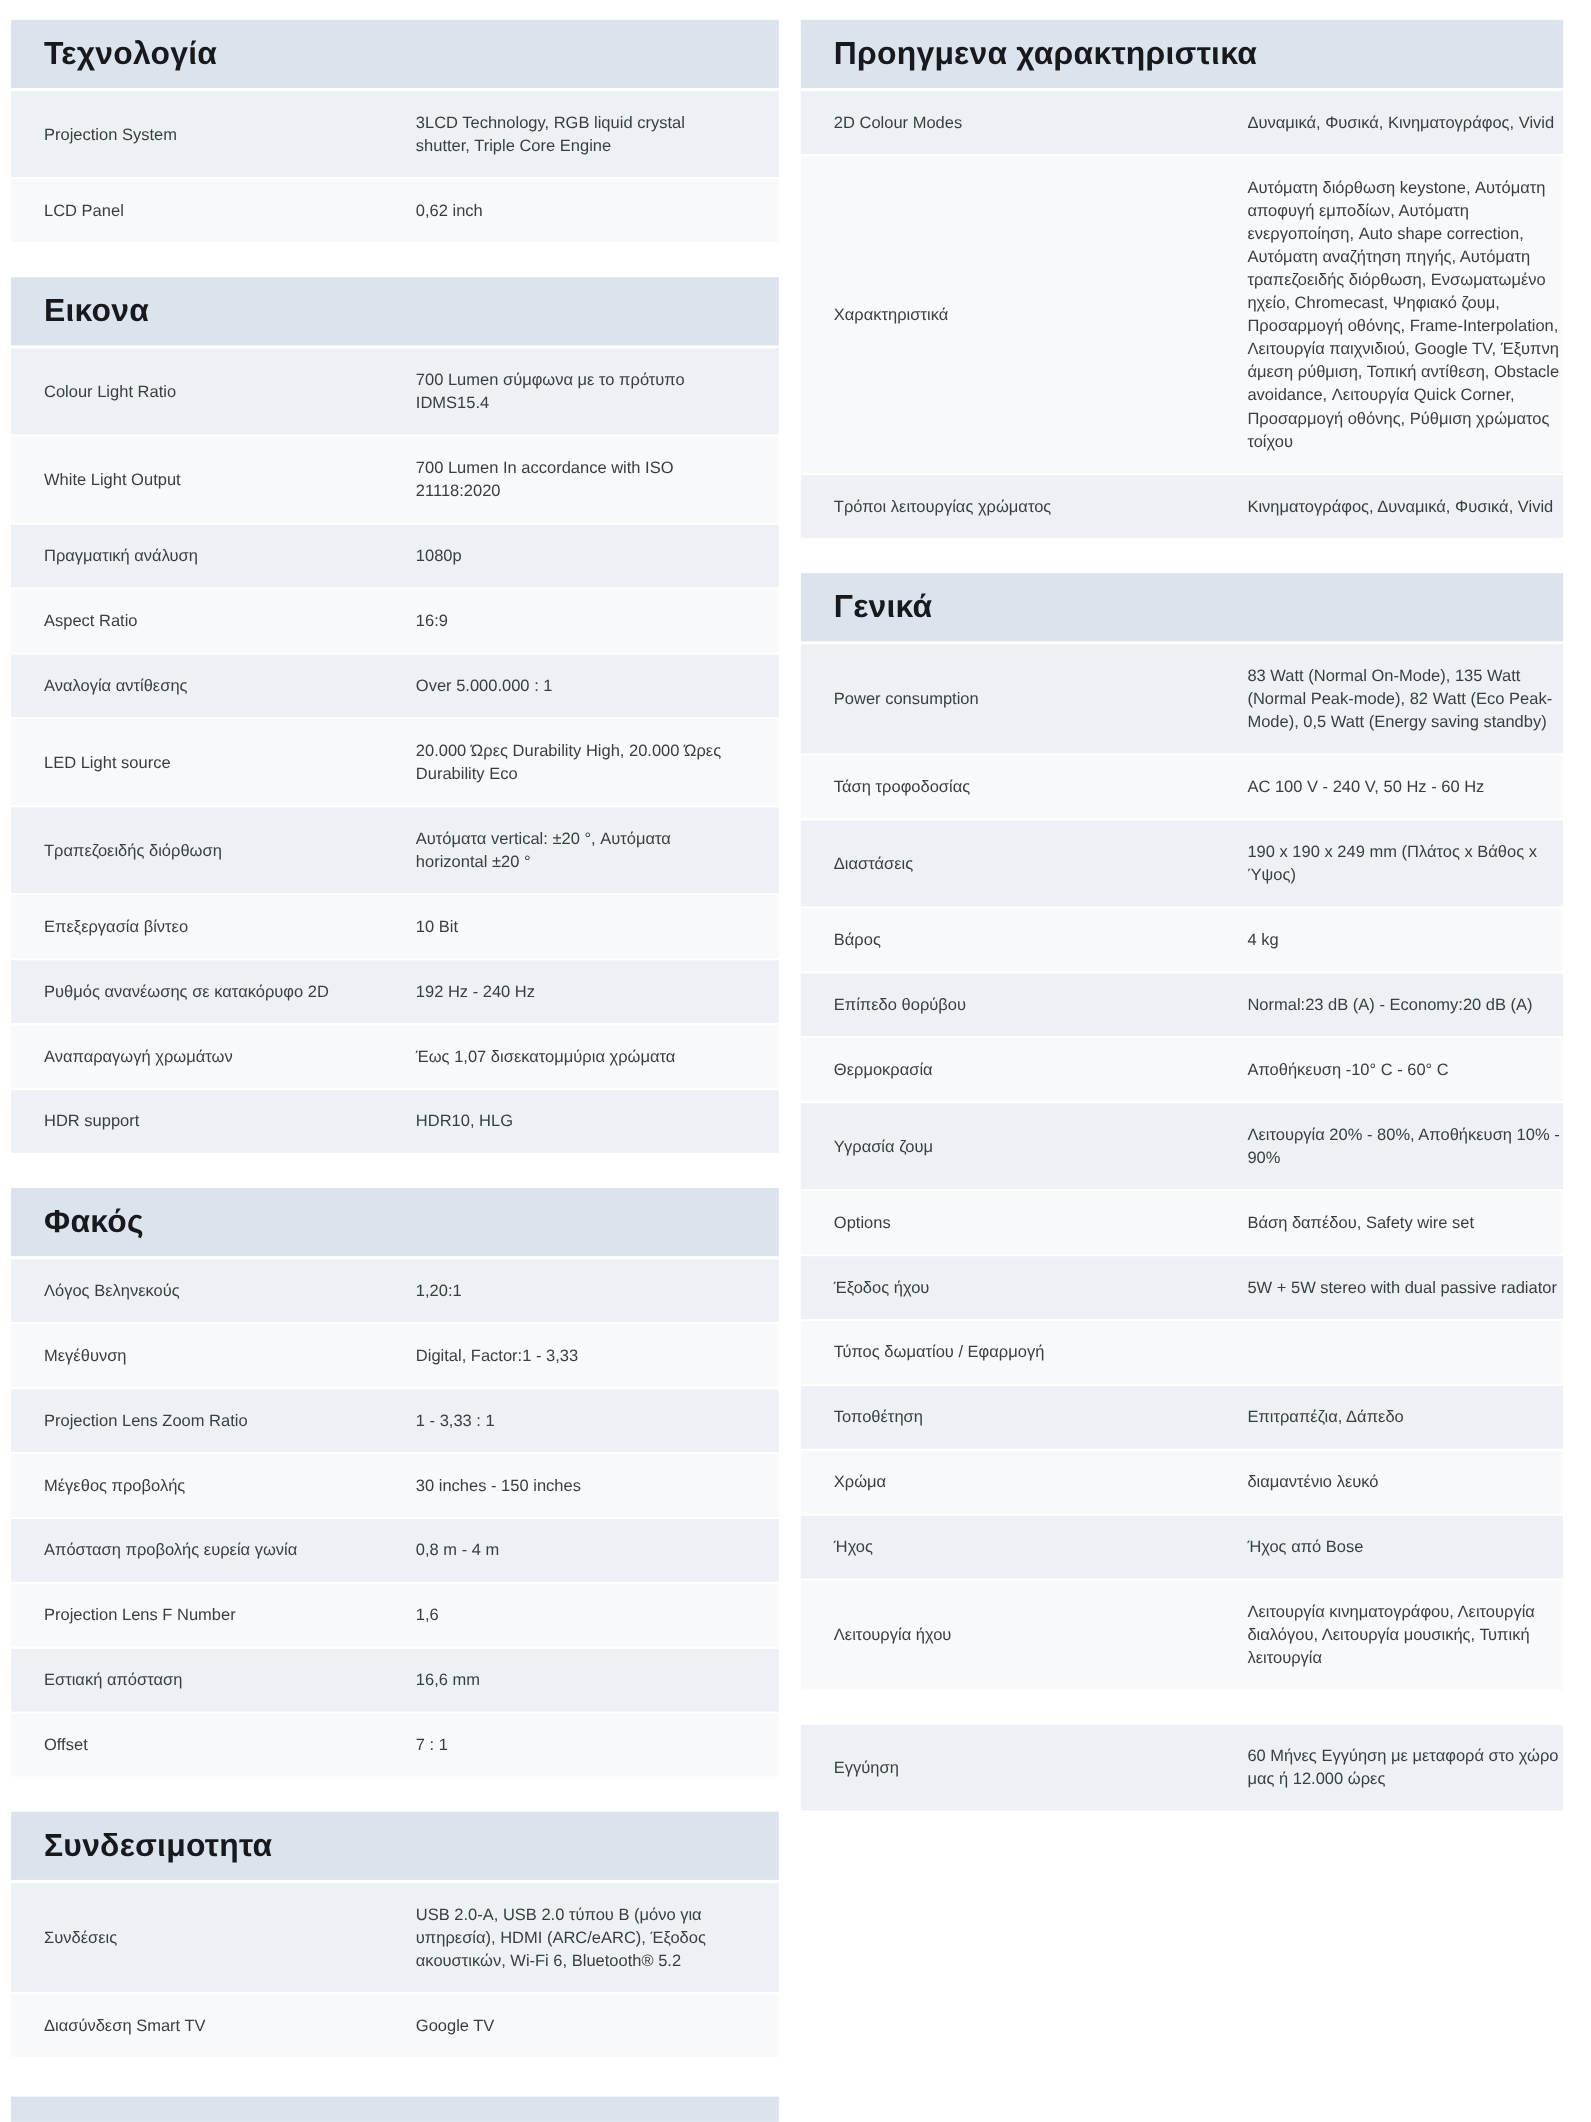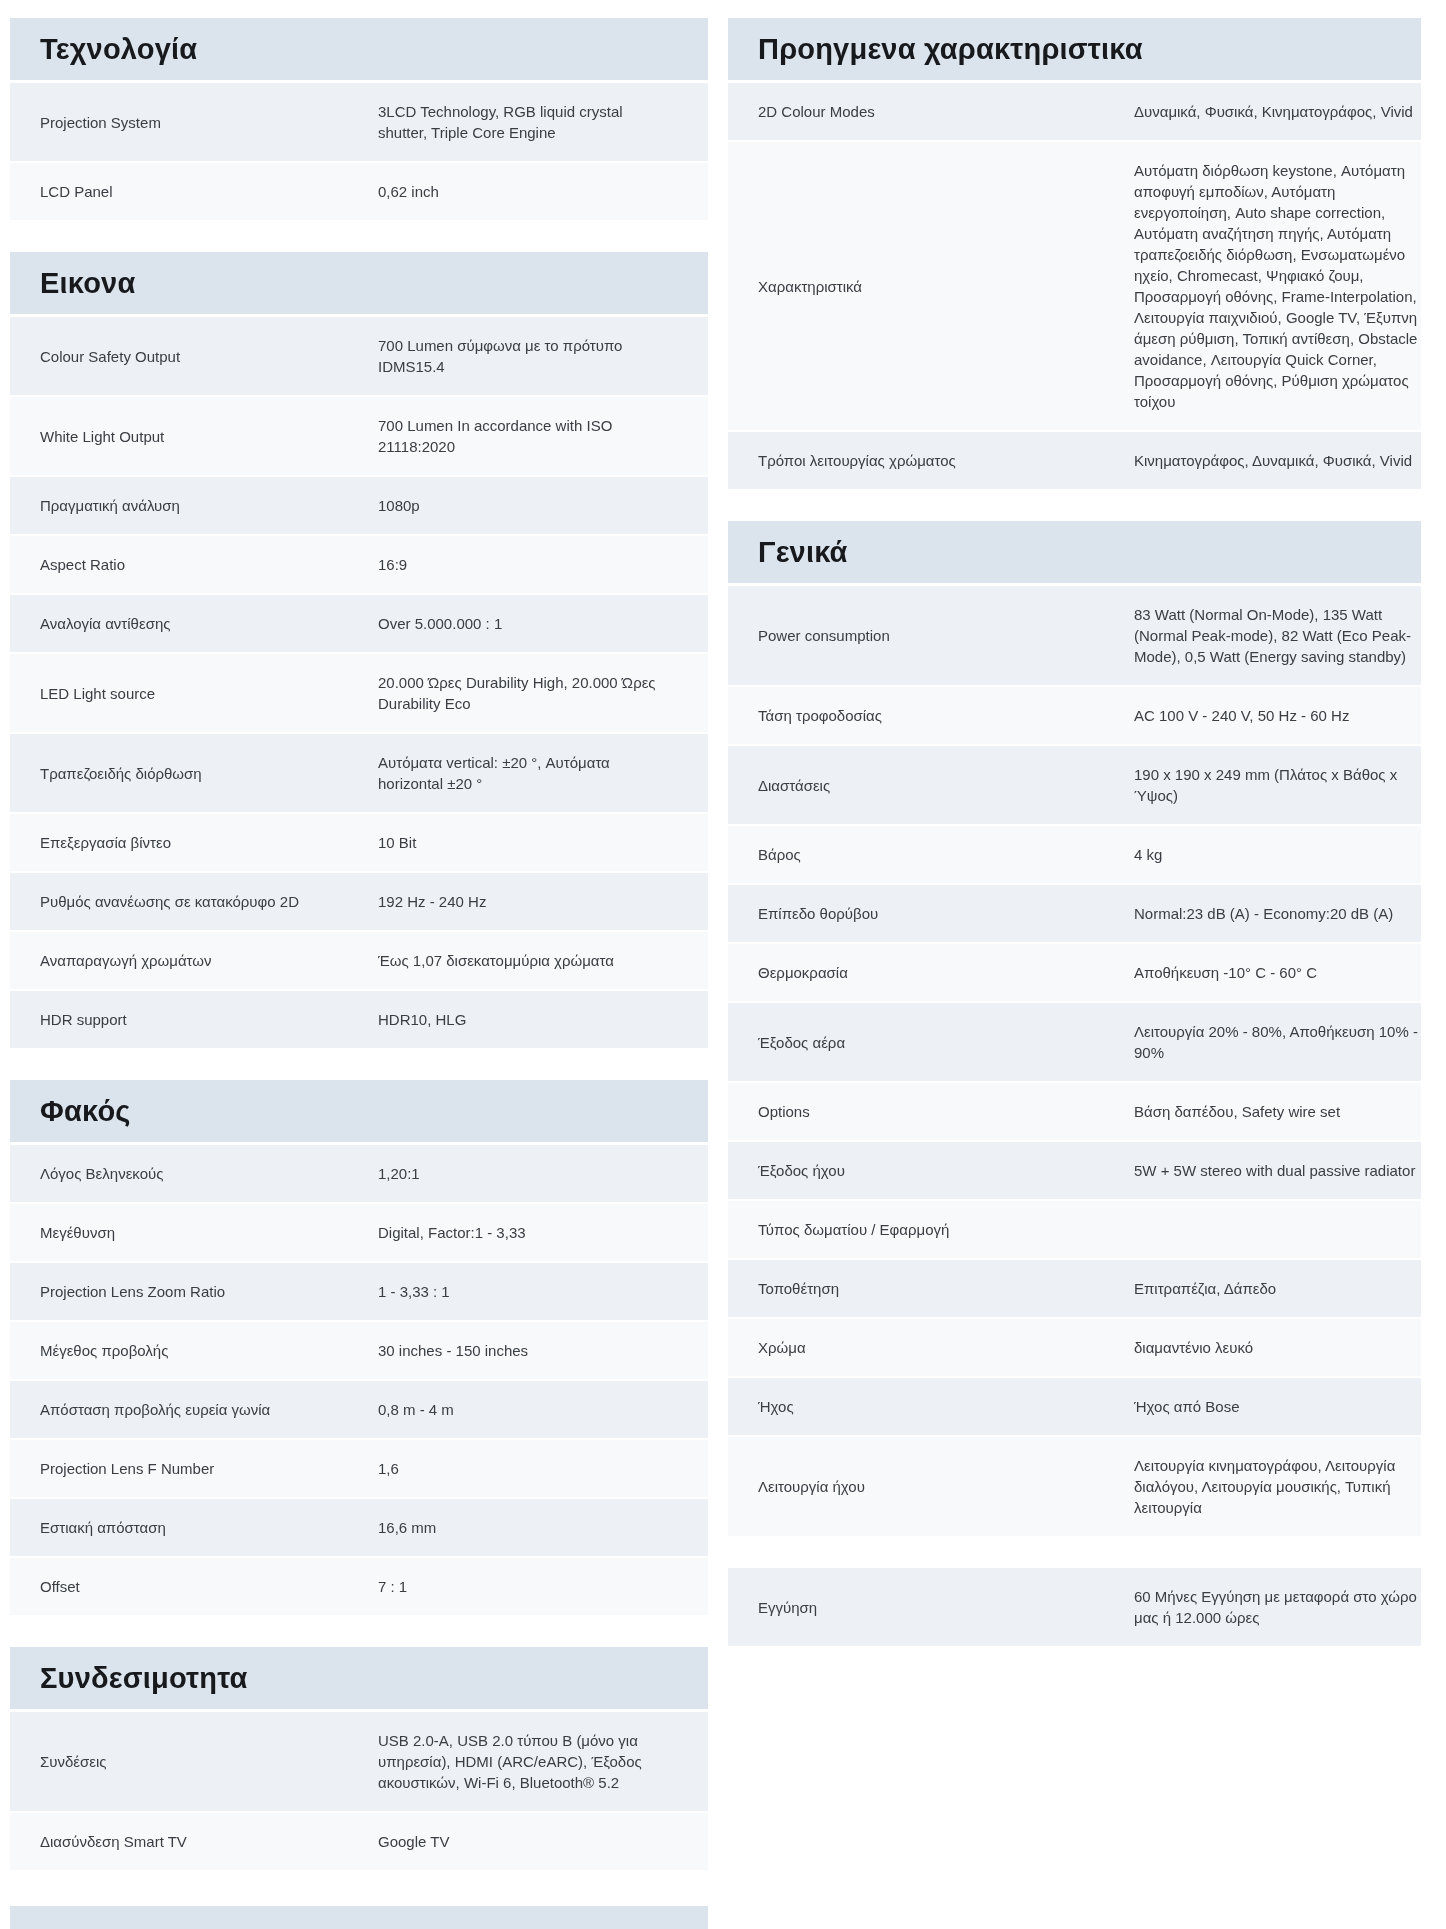--- a/index.html
+++ b/index.html
@@ -41,21 +41,21 @@
             <div class="spec-row">
               <div class="cell label">LCD Panel</div>
               <div class="cell value">0,62 inch</div>
             </div>
           </div>
         </section>
         <section class="spec-section">
           <h2 class="section-header">Εικονα</h2>
           <div class="rows">
             <div class="spec-row">
-              <div class="cell label">Colour Safety Output</div>
+              <div class="cell label">Colour Light Ratio</div>
               <div class="cell value">700 Lumen σύμφωνα με το πρότυπο IDMS15.4</div>
             </div>
             <div class="spec-row">
               <div class="cell label">White Light Output</div>
               <div class="cell value">700 Lumen In accordance with ISO 21118:2020</div>
             </div>
             <div class="spec-row">
               <div class="cell label">Πραγματική ανάλυση</div>
               <div class="cell value">1080p</div>
             </div>
@@ -183,21 +183,21 @@
             </div>
             <div class="spec-row">
               <div class="cell label">Επίπεδο θορύβου</div>
               <div class="cell value">Normal:23 dB (A) - Economy:20 dB (A)</div>
             </div>
             <div class="spec-row">
               <div class="cell label">Θερμοκρασία</div>
               <div class="cell value">Αποθήκευση -10° C - 60° C</div>
             </div>
             <div class="spec-row">
-              <div class="cell label">Έξοδος αέρα</div>
+              <div class="cell label">Υγρασία ζουμ</div>
               <div class="cell value">Λειτουργία 20% - 80%, Αποθήκευση 10% - 90%</div>
             </div>
             <div class="spec-row">
               <div class="cell label">Options</div>
               <div class="cell value">Βάση δαπέδου, Safety wire set</div>
             </div>
             <div class="spec-row">
               <div class="cell label">Έξοδος ήχου</div>
               <div class="cell value">5W + 5W stereo with dual passive radiator</div>
             </div>

